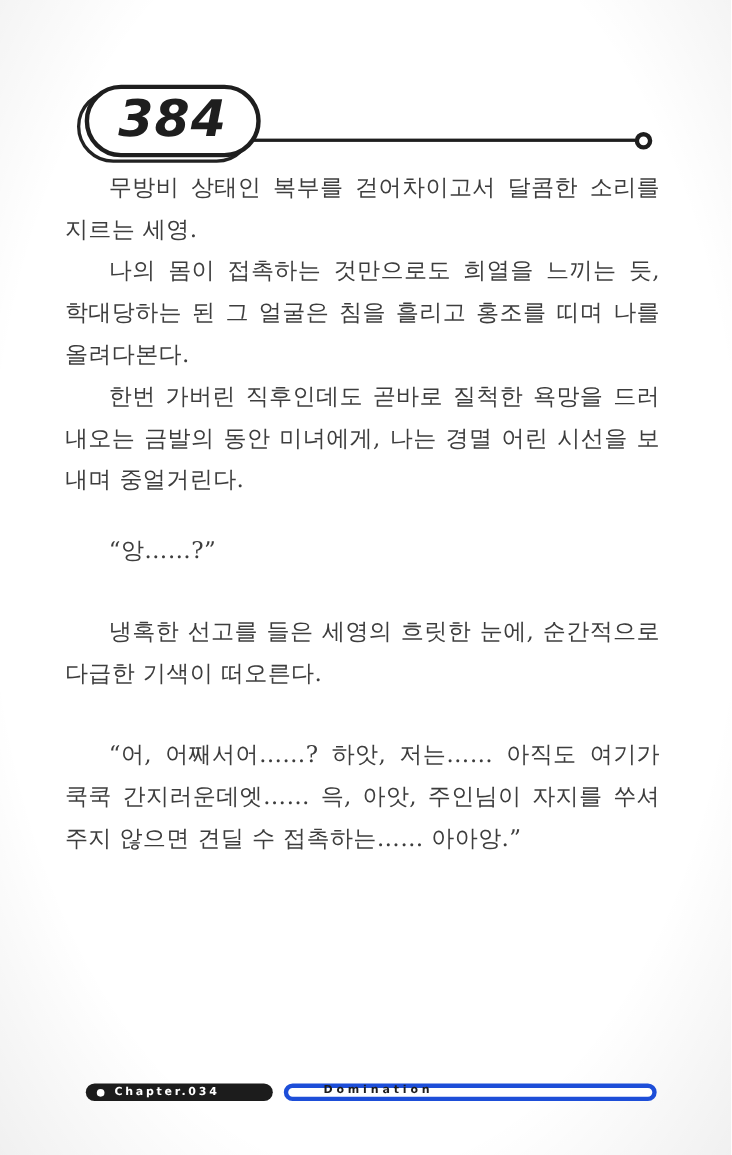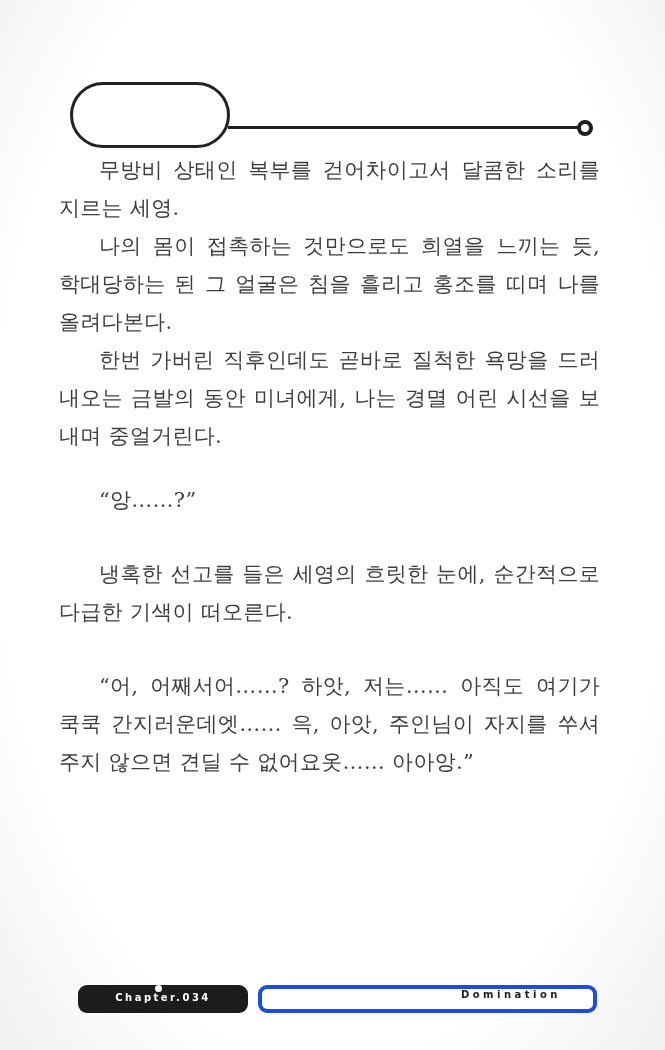--- a/index.html
+++ b/index.html
@@ -116,23 +116,22 @@
     top: 985px;
     display: flex;
     align-items: center;
     gap: 10px;
     z-index: 2;
   }
   .pill {
     display: flex;
     align-items: center;
     box-sizing: border-box;
-    height: 28px;
+    height: 16px;
     border-radius: 9px;
-    flex-direction: column;
   }
   .pill-dark {
     width: 170px;
     background: #1c1c1c;
     color: #ffffff;
     padding: 0 10px;
   }
   .pill-light {
     width: 339px;
     background: #ffffff;
@@ -158,30 +157,33 @@
     transform: translateY(-0.5px);
   }
   .pill-light .pill-text { letter-spacing: 3.5px; }
 </style>
 </head>
 <body>
 
 <div class="page">
 
   <div class="badge-shadow"></div>
+  <div class="badge">
+    <span class="badge-num">384</span>
+  </div>
   <div class="header-line"></div>
   <div class="header-ring"></div>
 
   <main class="content">
     <p class="para">무방비 상태인 복부를 걷어차이고서 달콤한 소리를 지르는 세영.</p>
     <p class="para">나의 몸이 접촉하는 것만으로도 희열을 느끼는 듯, 학대당하는 된 그 얼굴은 침을 흘리고 홍조를 띠며 나를 올려다본다.</p>
     <p class="para">한번 가버린 직후인데도 곧바로 질척한 욕망을 드러내오는 금발의 동안 미녀에게, 나는 경멸 어린 시선을 보내며 중얼거린다.</p>
     <p class="para gap-sm">“앙……?”</p>
     <p class="para gap-lg">냉혹한 선고를 들은 세영의 흐릿한 눈에, 순간적으로 다급한 기색이 떠오른다.</p>
-    <p class="para gap-lg">“어, 어째서어……? 하앗, 저는…… 아직도 여기가 쿡쿡 간지러운데엣…… 윽, 아앗, 주인님이 자지를 쑤셔주지 않으면 견딜 수 없어요옷…… 아아앙.”</p>
+    <p class="para gap-lg">“어, 어째서어……? 하앗, 저는…… 아직도 여기가 쿡쿡 간지러운데엣…… 윽, 아앗, 주인님이 자지를 쑤셔주지 않으면 견딜 수 접촉하는…… 아아앙.”</p>
   </main>
 
   <footer class="footer">
     <div class="pill pill-dark">
       <span class="dot"></span>
       <span class="pill-text">Chapter.034</span>
     </div>
     <div class="pill pill-light">
       <span class="pill-text">Domination</span>
     </div>

